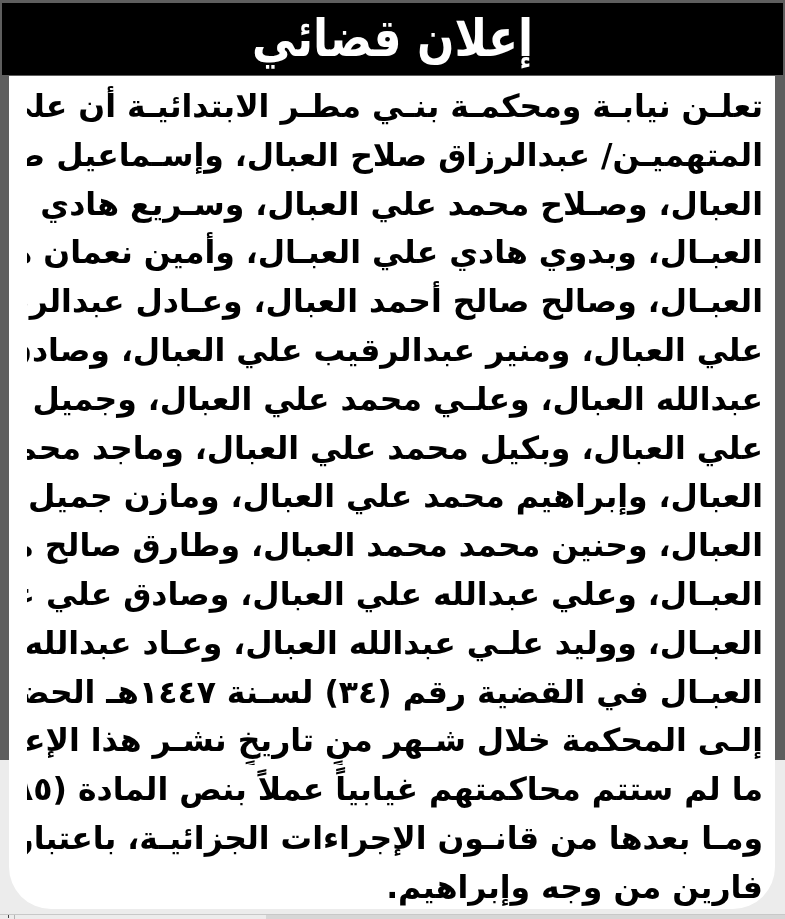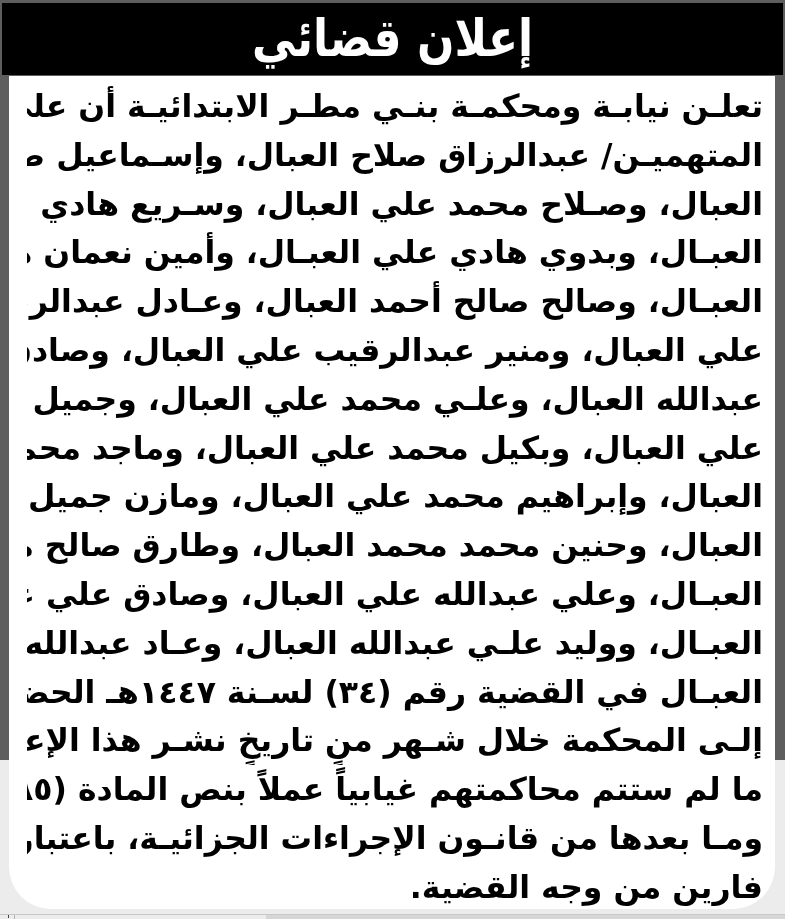--- a/index.html
+++ b/index.html
@@ -133,21 +133,21 @@
       <span class="notice-line">عبدالله العبال، وعلـي محمد علي العبال، وجميل محمد</span>
       <span class="notice-line">علي العبال، وبكيل محمد علي العبال، وماجد محمد علي</span>
       <span class="notice-line">العبال، وإبراهيم محمد علي العبال، ومازن جميل محمد</span>
       <span class="notice-line">العبال، وحنين محمد محمد العبال، وطارق صالح محمد</span>
       <span class="notice-line">العبـال، وعلي عبدالله علي العبال، وصادق علي عبدالله</span>
       <span class="notice-line">العبـال، ووليد علـي عبدالله العبال، وعـاد عبدالله علي</span>
       <span class="notice-line">العبـال في القضية رقم (٣٤) لسـنة ١٤٤٧هـ الحضور</span>
       <span class="notice-line">إلـى المحكمة خلال شـهر منٍ تاريخٍ نشـر هذا الإعلان،</span>
       <span class="notice-line">ما لم ستتم محاكمتهم غيابياً عملاً بنص المادة (٢٨٥)</span>
       <span class="notice-line">ومـا بعدها من قانـون الإجراءات الجزائيـة، باعتبارهم</span>
-      <span class="notice-line last">فارين من وجه القضية.</span>
+      <span class="notice-line last">فارين من وجه وإبراهيم.</span>
     </p>
   </div>
 </div>
 
 <div class="bottom-strip">
   <div class="strip-marker"></div>
   <div class="strip-right"></div>
 </div>
 
 </body></html>

